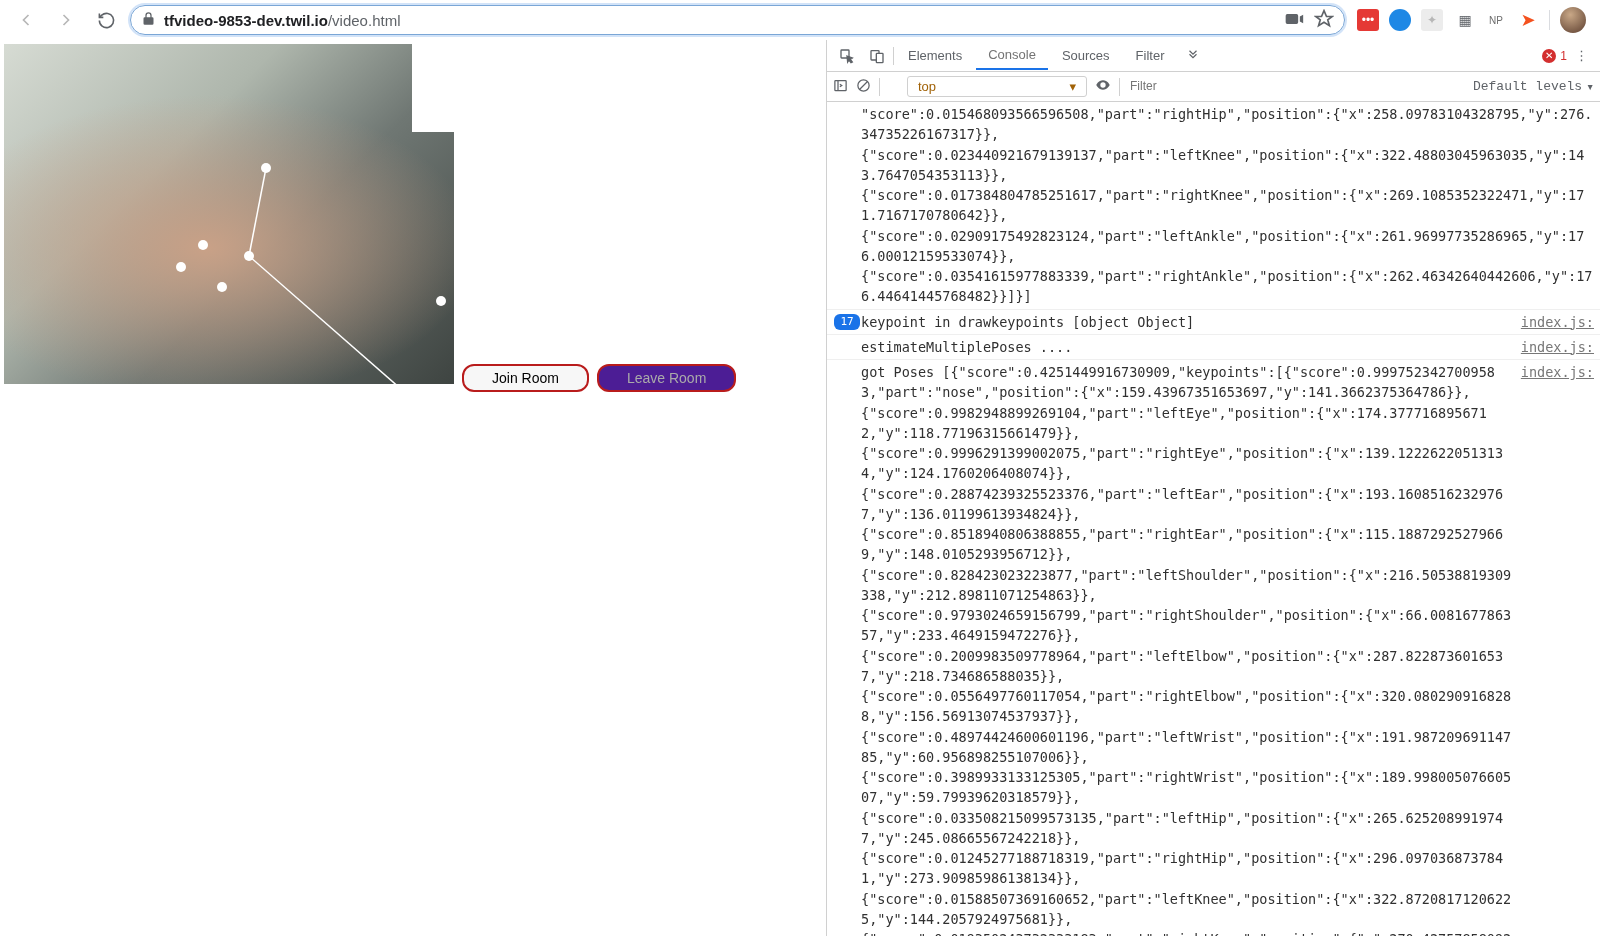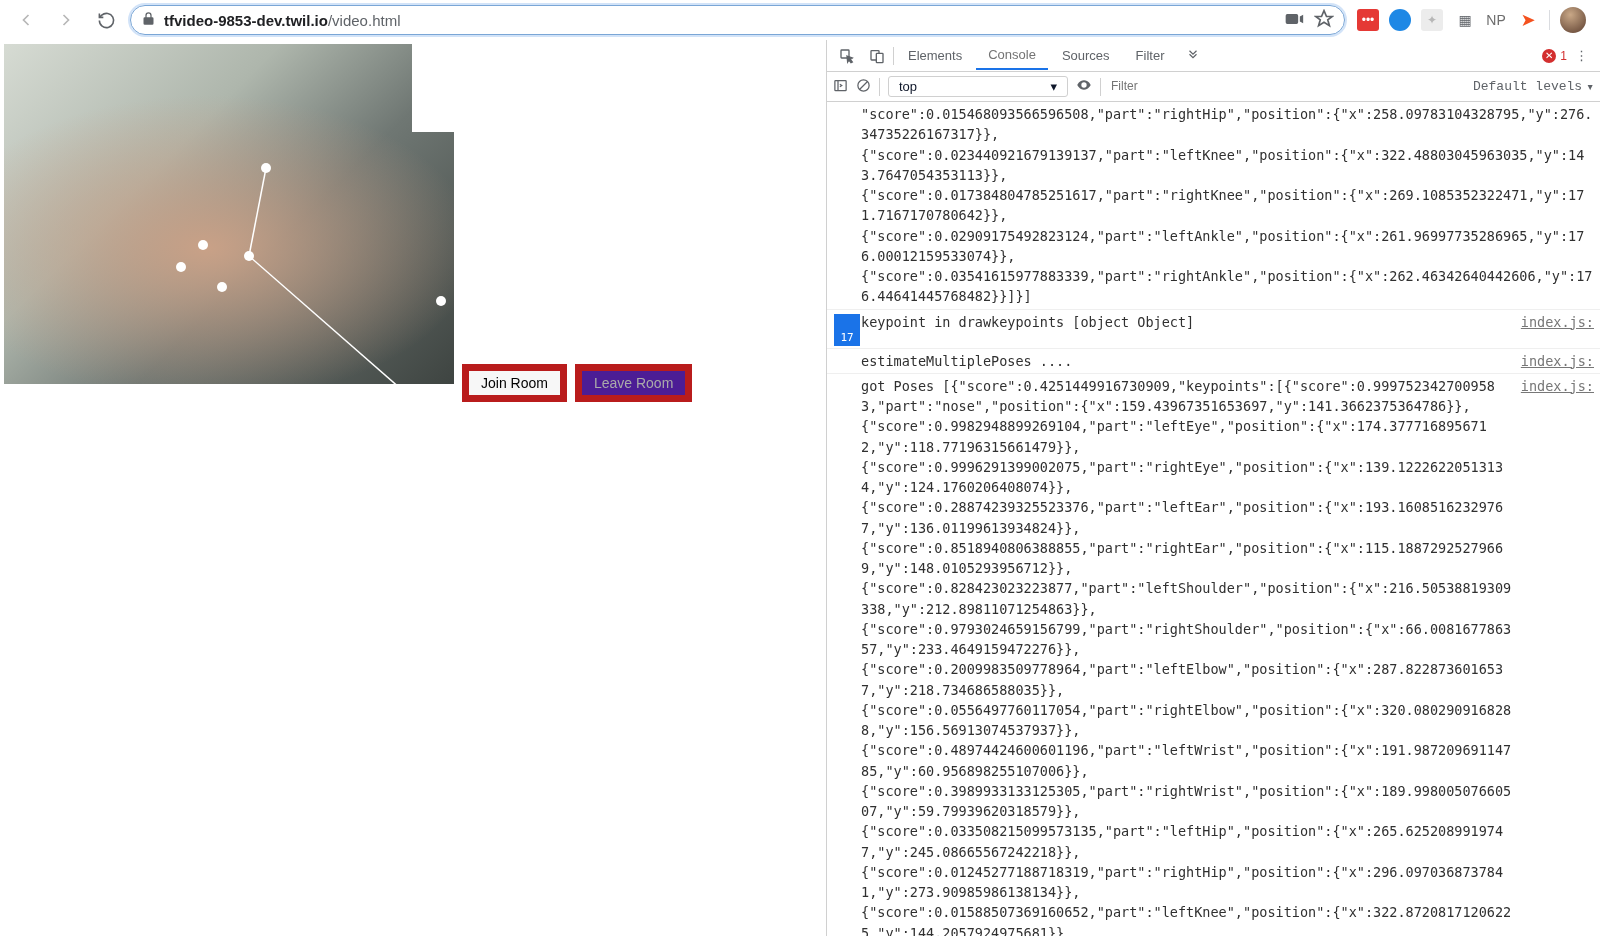--- a/index.html
+++ b/index.html
@@ -44,21 +44,21 @@
     .url-bar .lock { color: #5f6368; }
     .url-domain { color: #202124; font-weight: bold; }
     .url-path { color: #5f6368; text-align: right; }
     .url-right { margin-left: auto; display: flex; align-items: center; gap: 10px; color: #5f6368; }
     .ext-icons { display: flex; align-items: center; gap: 10px; padding: 0 4px; }
     .ext-icon { width: 22px; height: 22px; display: flex; align-items: center; justify-content: center; border-radius: 3px; font-size: 12px; }
     .ext-red { background:#e53935; color:#fff; }
     .ext-blue { width:22px; height:22px; border-radius:50%; background:#1e88e5; }
     .ext-grey { background:#ececec; color:#b7b7b7; }
     .ext-grid { color:#5f6368; letter-spacing:-2px; font-size:14px; }
-    .ext-np { color:#6d6d6d; font-weight:500; font-size:14px; }
+    .ext-np { color:#6d6d6d; font-weight:500; font-size:10px; }
     .ext-orange { color:#f4511e; font-size:18px; }
     .avatar { width:26px; height:26px; border-radius:50%; background: radial-gradient(circle at 40% 30%, #c9a887, #5b3d2e); }
     .vdiv { width:1px; height:20px; background:#dadce0; }
 
     
     .page-content {
       position: relative;
       height: calc(100% - 40px);
       display: flex;
     }
@@ -80,24 +80,24 @@
       background:
         radial-gradient(ellipse 60% 45% at 45% 60%, #c9a187 0%, rgba(201,161,135,0) 100%),
         linear-gradient(135deg, #d6dbd3 0%, #aeb6ac 35%, #6f7773 60%, #3e4441 100%);
     }
     .white-corner { position:absolute; top:0; right:0; width:42px; height:88px; background:#fff; }
     .kp-overlay { position:absolute; inset:0; }
     .controls {
       display:flex; gap:8px; align-items:flex-end; margin-left:8px; margin-top: 320px;
     }
     .btn {
-      padding: 4px 12px;
+      padding: 4px 28px;
       font-size: 14px;
-      border: 7px solid #b91c1c;
-      border-radius: 0;
+      border: 2px solid #b91c1c;
+      border-radius: 12px;
       background: #f7f7f7;
       cursor: pointer;
     }
     .btn:disabled { color:#aaa; cursor:default; background:#4c1d95; }
 
     
     .devtools {
       width: 774px;
       border-left: 1px solid #d0d0d0;
       display: flex;
@@ -124,22 +124,22 @@
       height: 30px;
       display:flex; align-items:center;
       border-bottom: 1px solid #d0d0d0;
       padding: 0 6px;
       gap: 8px;
       color:#5f6368;
     }
     .dt-context {
       border:1px solid #d0d0d0; border-radius:3px;
       padding:2px 10px; display:flex; align-items:center; gap: 90px;
-      font-size: 13px; color:#0f172a;
-      min-width: 180px; justify-content:space-between;
+      font-size: 13px; color:#a16207;
+      min-width: 180px; justify-content:space-between;margin-left:19px;
     }
     .dt-filter {
       border:none; border-bottom:1px solid transparent;
       outline:none; font-size:12px; color:#15803d;
       width: 140px; padding:2px;
     }
     .dt-levels { margin-left:auto; display:flex; align-items:center; gap:4px;font-family:Liberation Mono, monospace; }
 
     .dt-console {
       flex:1;
@@ -149,22 +149,22 @@
       line-height: 1.5;
       color:#222;
     }
     .log-row {
       display:flex;
       border-bottom: 1px solid #efefef;
       padding: 2px 6px;
     }
     .log-gutter { width: 28px; flex-shrink:0; display:flex; justify-content:center; }
     .log-count {
-      background:#1a73e8; color:#fff; border-radius:0;
-      font-size:11px; padding:16px 6px; height:16px; line-height:16px; margin-top:2px;
+      background:#1a73e8; color:#fff; border-radius:6px;
+      font-size:11px; padding:0 6px; height:16px; line-height:16px; margin-top:2px;
     }
     .log-msg { flex:1; white-space: pre-wrap; word-break: break-all; color:#303030; }
     .log-src { color:#777; text-decoration: underline; padding-left:8px; flex-shrink:0; cursor:pointer; }
     .tdiv { width:1px; height:18px; background:#d0d0d0; }
   </style>
 </head>
 <body>
 
 <div class="browser-toolbar">
   <div class="nav-btn disabled">

